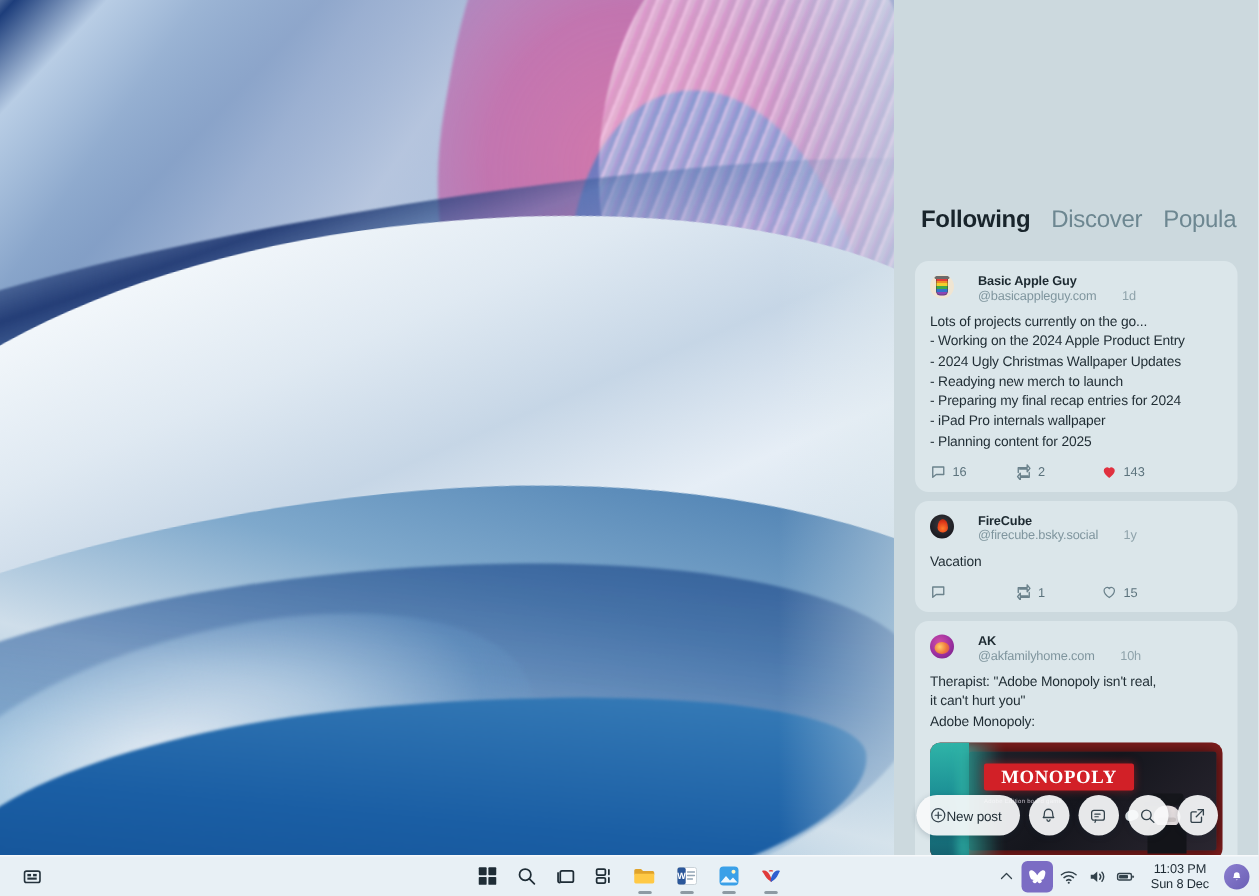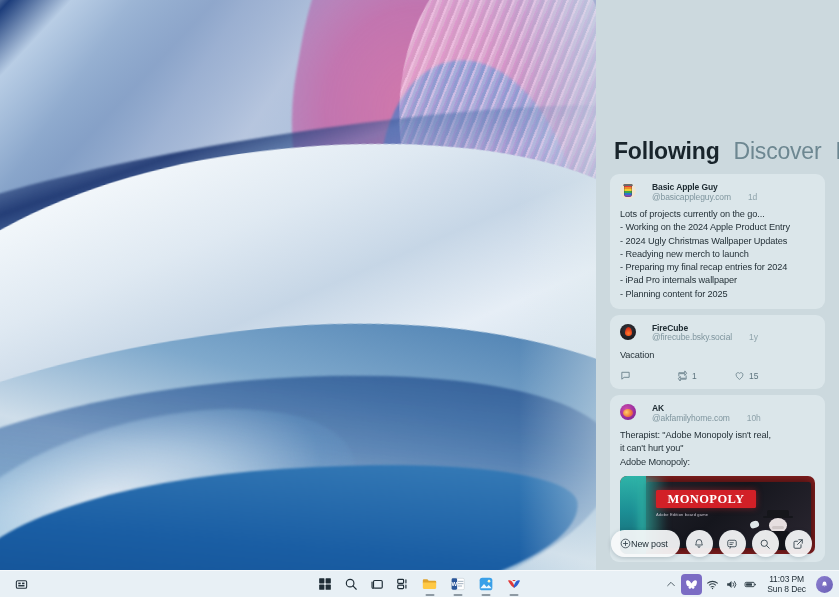--- a/index.html
+++ b/index.html
@@ -153,21 +153,21 @@
     position:absolute; left:596px; top:0; width:243px; height:570px;
     background:#ccd9de;
     overflow:hidden;
   }
   #tabs {
     position:absolute; left:0; top:138px; width:243px; height:36px;
     display:flex; align-items:flex-start; gap:14px;
     padding-left:18px;
     white-space:nowrap;
   }
-  .tab { font-size:23px; color:#6d8791; letter-spacing:-.2px; }
+  .tab { font-size:16px; color:#6d8791; letter-spacing:-.2px; }
   .tab.active { color:#18242b; font-weight:bold; }
 
   #feed { position:absolute; left:0; top:174px; width:243px; height:396px; }
   .card {
     background:#dbe6ea;
     border-radius:9px;
     margin:0 14px 6px 14px;
     padding:9px 10px 8px 10px;
   }
   .card-head { display:flex; align-items:flex-start; gap:16px; }
@@ -368,20 +368,41 @@
           </div>
         </div>
       </div>
       <div class="ptext">Lots of projects currently on the go...
 - Working on the 2024 Apple Product Entry
 - 2024 Ugly Christmas Wallpaper Updates
 - Readying  new merch to launch
 - Preparing my final recap entries for 2024
 - iPad Pro internals wallpaper
 - Planning content for 2025</div>
+      <div class="actions">
+        <div class="act">
+          <svg class="ico" viewBox="0 0 24 24">
+            <path d="M4 5h16v11H9l-5 4z" fill="none" stroke="#6b828c" stroke-width="2" stroke-linejoin="round"></path>
+          </svg>
+          <span class="cnt">16</span>
+        </div>
+        <div class="act">
+          <svg class="ico" viewBox="0 0 24 24">
+            <path d="M6 8h11v4l4-5-4-5v4H4v7" fill="none" stroke="#6b828c" stroke-width="2" stroke-linecap="round" stroke-linejoin="round"></path>
+            <path d="M18 18H7v-4l-4 5 4 5v-4h13v-7" fill="none" stroke="#6b828c" stroke-width="2" stroke-linecap="round" stroke-linejoin="round"></path>
+          </svg>
+          <span class="cnt">2</span>
+        </div>
+        <div class="act">
+          <svg class="ico" viewBox="0 0 24 24">
+            <path d="M12 21s-8-5.2-8-10.3A4.7 4.7 0 0 1 12 7a4.7 4.7 0 0 1 8 3.7C20 15.8 12 21 12 21z" fill="#e0313f"></path>
+          </svg>
+          <span class="cnt">143</span>
+        </div>
+      </div>
     </div>
 
     <div class="card">
       <div class="card-head">
         <div class="avatar av-fire">
           <div class="flame"></div>
         </div>
         <div class="names">
           <div class="dname">FireCube</div>
           <div class="hline">

